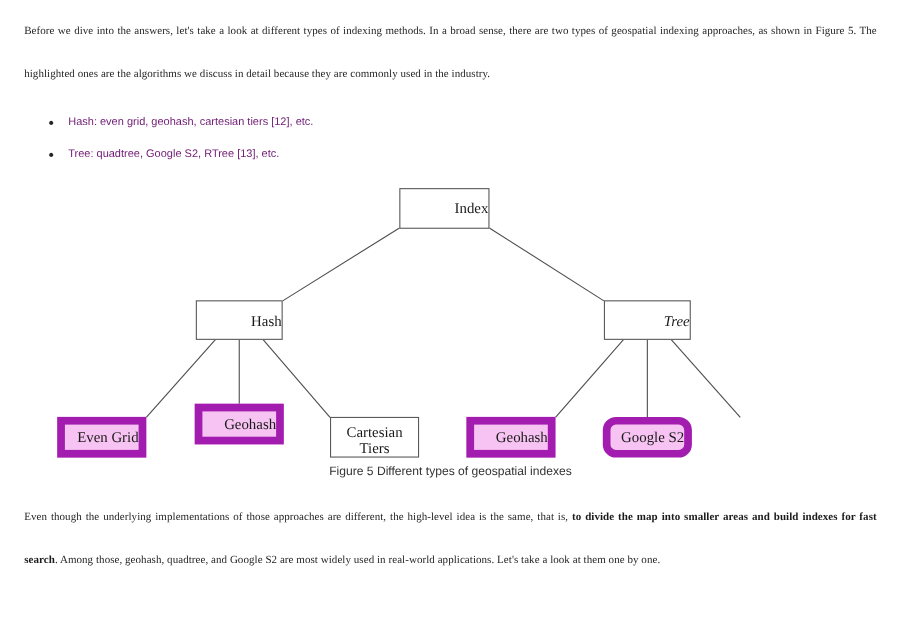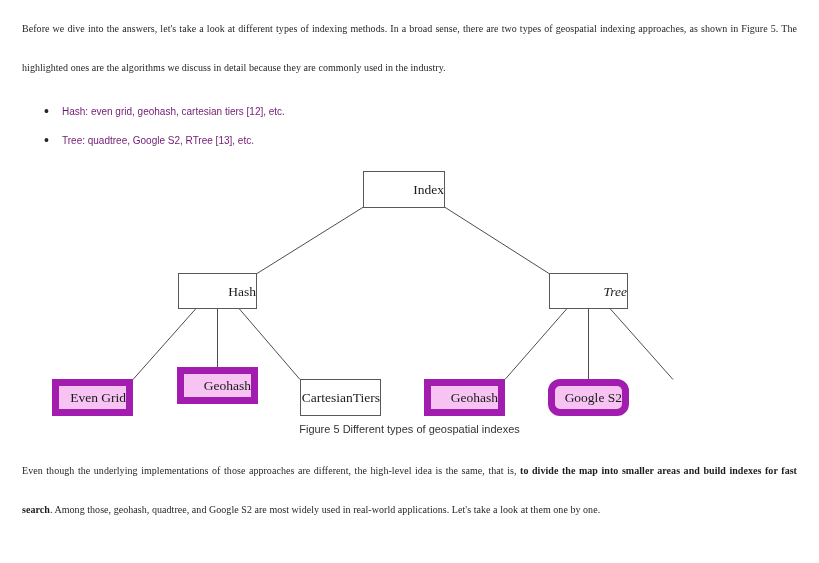--- a/index.html
+++ b/index.html
@@ -148,21 +148,21 @@
       <div class="node" style="left:549px; top:112px; width:79px; height:36px;font-style:italic;">
         <span>Tree</span>
       </div>
 
       <div class="node hl" style="left:52px; top:218px; width:81px; height:37px;">
         <span>Even Grid</span>
       </div>
       <div class="node hl" style="left:177px; top:206px; width:81px; height:37px;">
         <span>Geohash</span>
       </div>
-      <div class="node" style="left:300px; top:218px; width:81px; height:37px; ">
+      <div class="node" style="left:300px; top:218px; width:81px; height:37px; flex-direction:column;">
         <span>Cartesian</span>
         <span>Tiers</span>
       </div>
       <div class="node hl" style="left:424px; top:218px; width:81px; height:37px;">
         <span>Geohash</span>
       </div>
       <div class="node hl" style="left:548px; top:218px; width:81px; height:37px;border-radius:12px;">
         <span>Google S2</span>
       </div>
 

